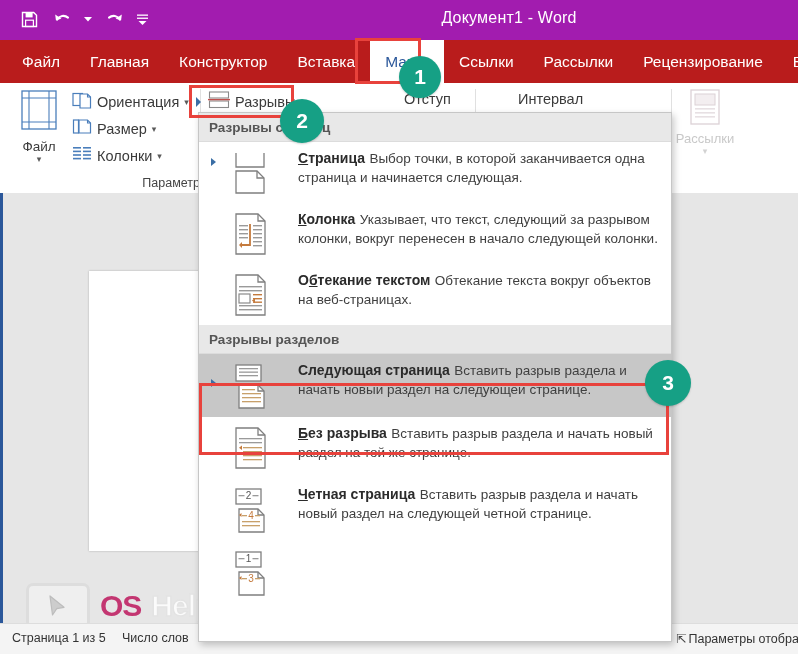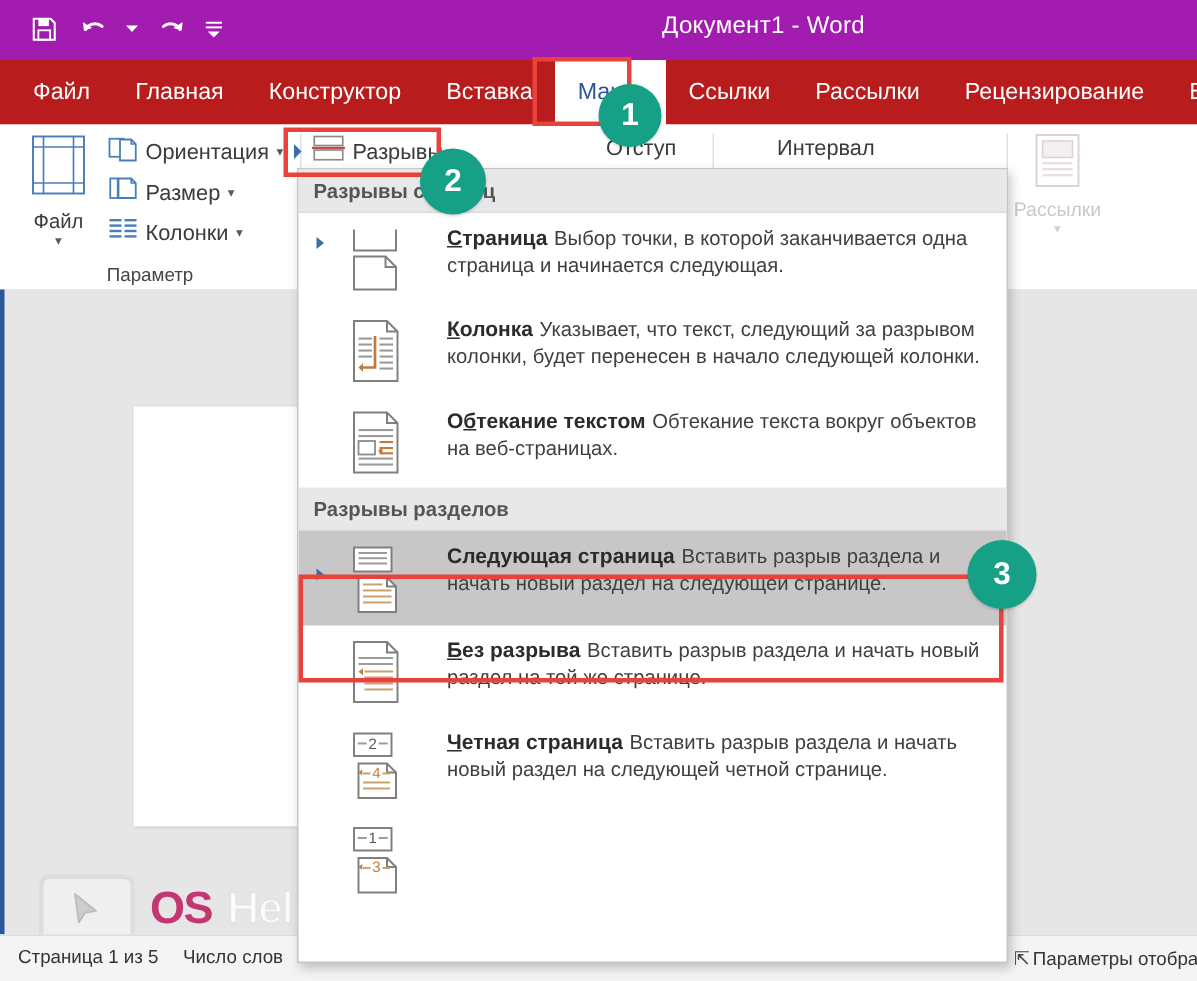--- a/index.html
+++ b/index.html
@@ -270,21 +270,21 @@
                 <rect x="11" y="9.2" width="8" height="1.6"></rect>
                 <rect x="1" y="12.8" width="8" height="1.6"></rect>
                 <rect x="11" y="12.8" width="8" height="1.6"></rect>
               </g>
             </svg>
         </span>
         <span class="sl">Колонки</span>
         <span class="carat">▾</span>
       </div>
 
-      <div class="glabel" style="text-align:center;padding-right:8px;bottom:3px;">Параметр</div>
+      <div class="glabel" style="text-align:right;padding-right:8px;bottom:3px;">Параметр</div>
     </div>
 
     <div class="gsep" style="left:200px"></div>
 
     <div class="grp" id="grp-para">
 
       <div class="smbtn" style="left:-5px;top:6px">
         <span>
           <svg width="7" height="10" viewBox="0 0 7 10">
               <path d="M0 0l5 5-5 5z" fill="#3a6ea5"></path>
@@ -384,21 +384,21 @@
               <rect x="21" y="25" width="9" height="1.4"></rect>
               <rect x="21" y="29" width="9" height="1.4"></rect>
               <rect x="21" y="33" width="9" height="1.4"></rect>
             </g>
             <path d="M18 12v21h-9" fill="none" stroke="#c47a3d" stroke-width="1.8"></path>
             <path d="M10 30l-3 3 3 3z" fill="#c47a3d"></path>
           </svg>
       </span>
       <span class="mtxt">
         <span class="mt"><u>К</u><span>олонка</span></span>
-        <span class="md">Указывает, что текст, следующий за разрывом колонки, будет перенесен в начало следующей колонки.</span>
+        <span class="md">Указывает, что текст, следующий за разрывом колонки, вокруг перенесен в начало следующей колонки.</span>
       </span>
     </div>
 
     <div class="mitem">
       <span class="micon">
         <svg width="36" height="44" viewBox="0 0 36 44">
             <path d="M4 2h22l7 7v33H4z" fill="#fff" stroke="#7f7f7f" stroke-width="1.3"></path>
             <path d="M26 2v7h7" fill="none" stroke="#7f7f7f" stroke-width="1.3"></path>
             <g fill="#9a9a9a">
               <rect x="7" y="13" width="23" height="1.4"></rect>

